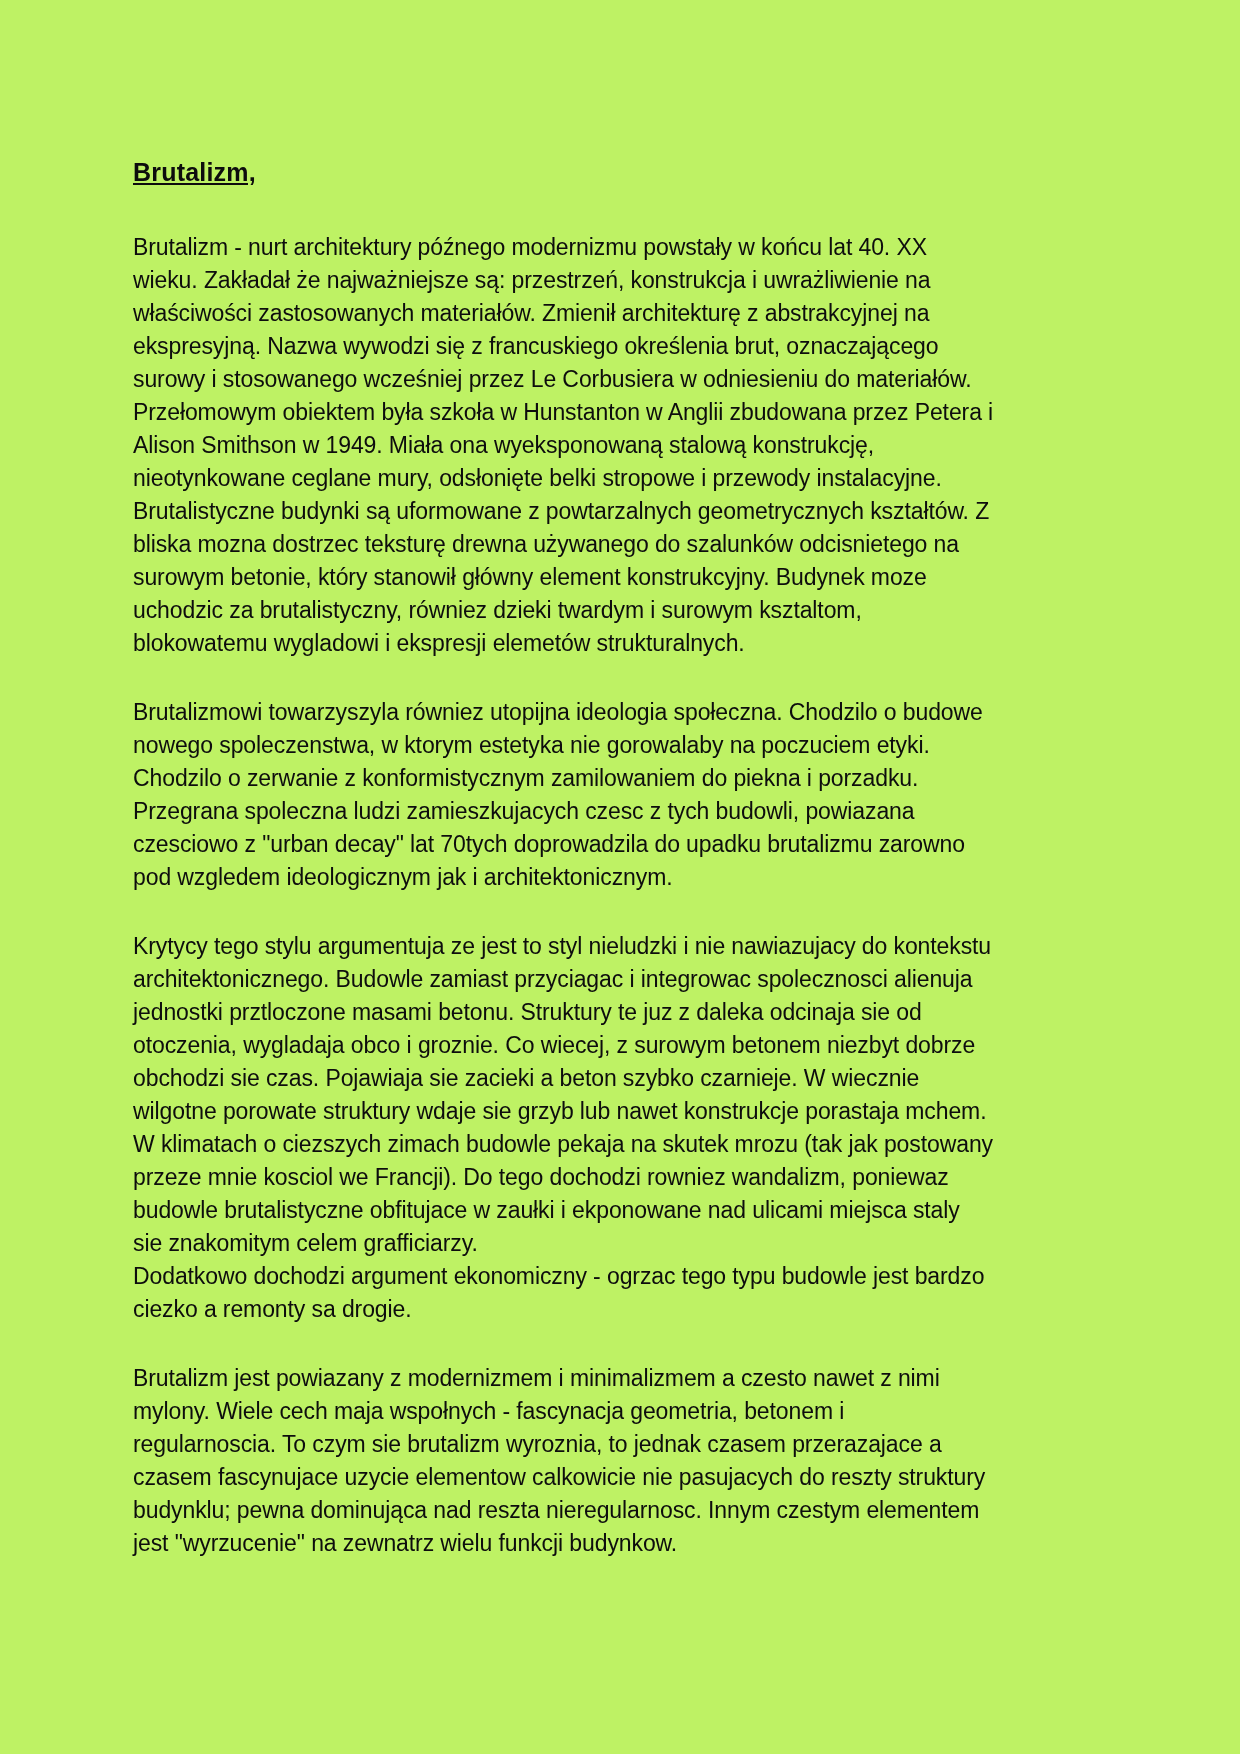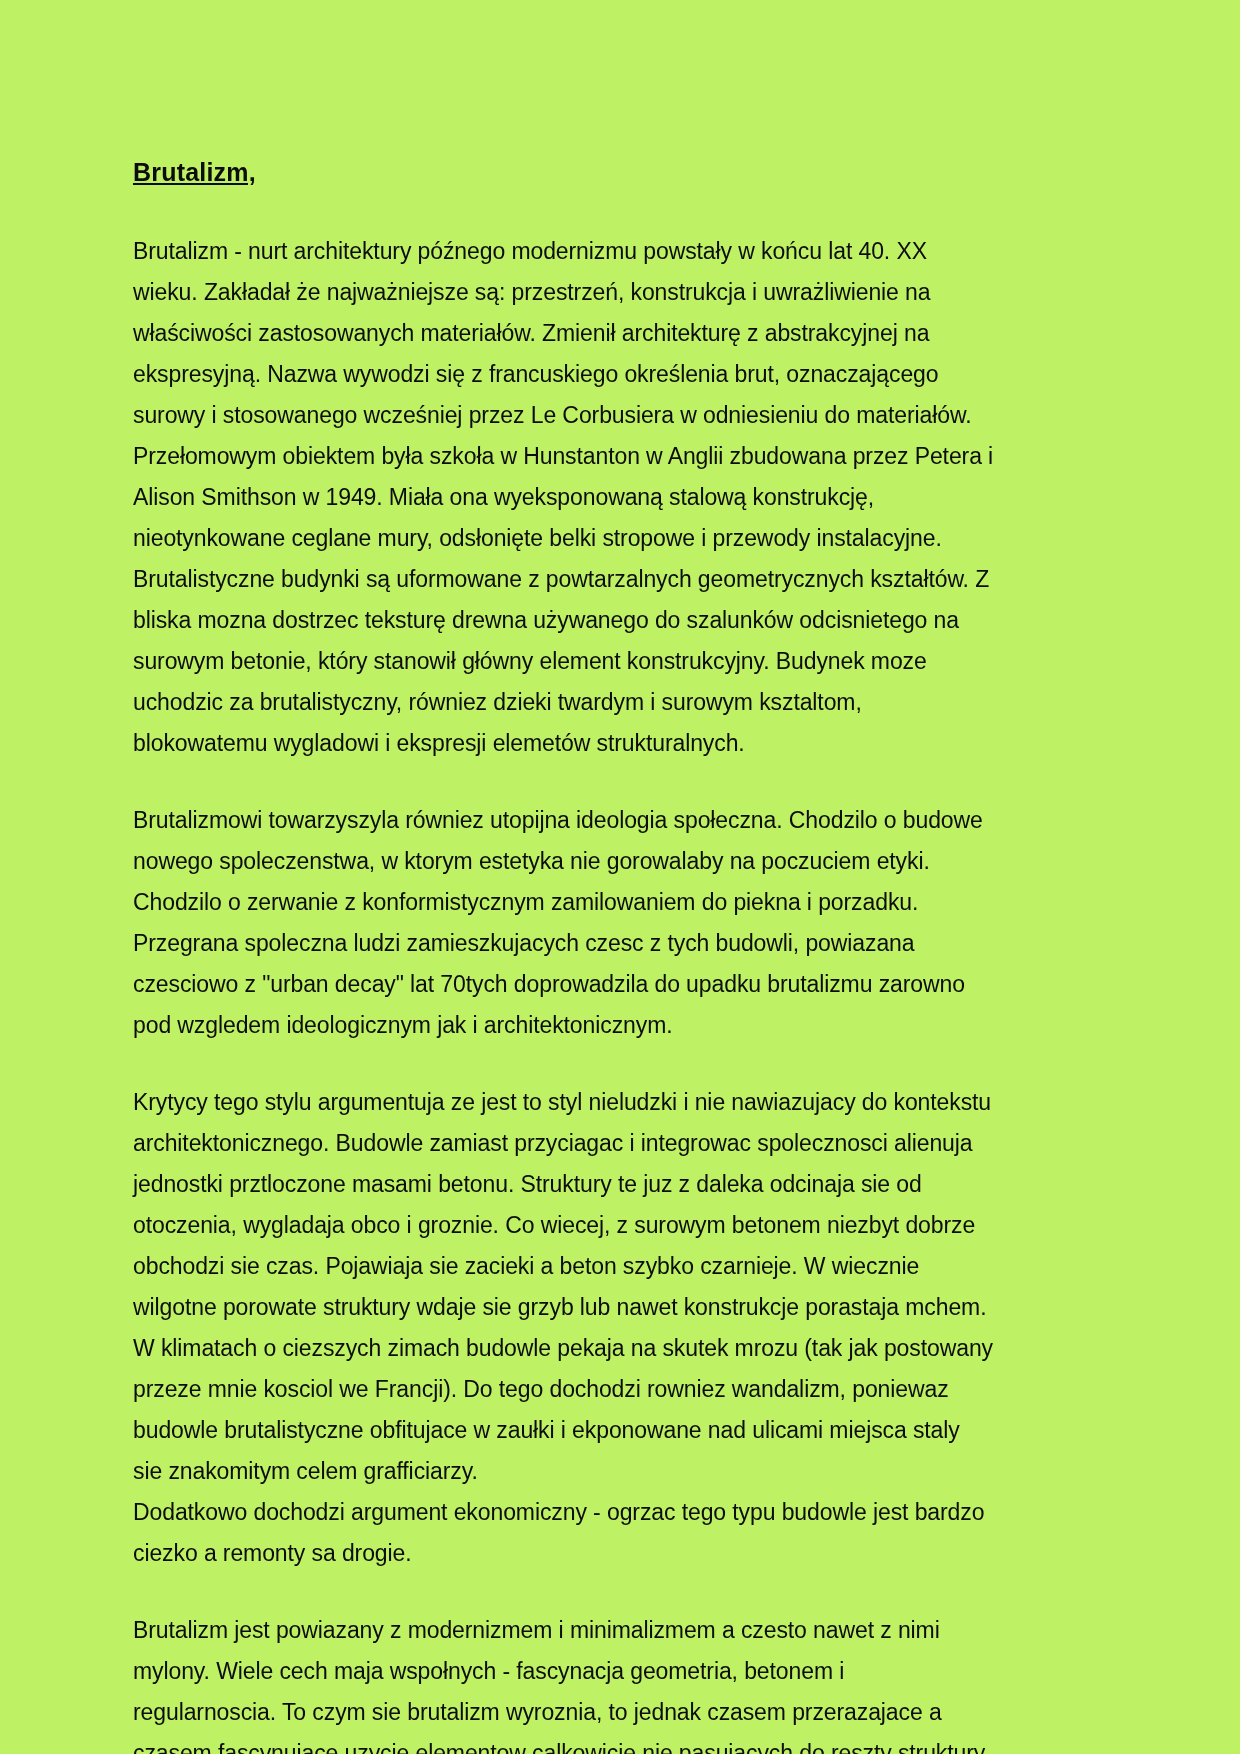--- a/index.html
+++ b/index.html
@@ -24,21 +24,21 @@
   }
   .doc-title {
     font-size: 25px;
     font-weight: bold;
     text-decoration: underline;
     margin: 0 0 44px 0;
     letter-spacing: 0.2px;
   }
   .para {
     font-size: 23px;
-    line-height: 41px;
+    line-height: 33px;
     margin: 0 0 36px 0;
     white-space: pre-line;
     letter-spacing: -0.1px;
   }
 </style>
 </head>
 <body>
 
 <div class="page">
   <div class="content">

